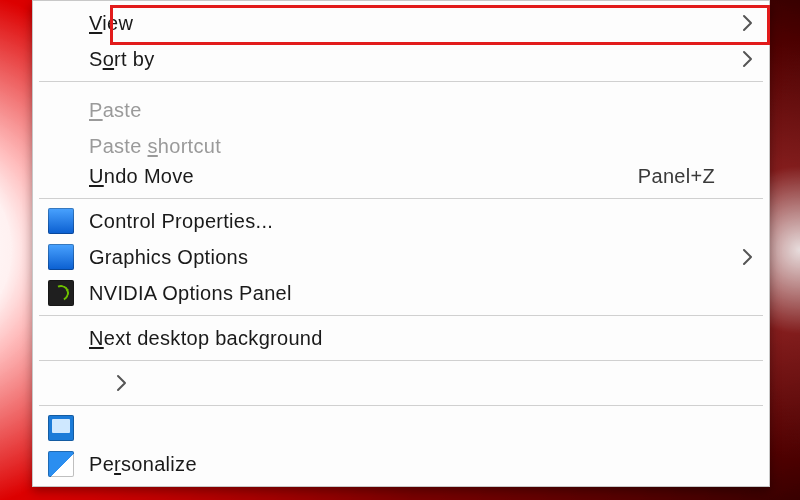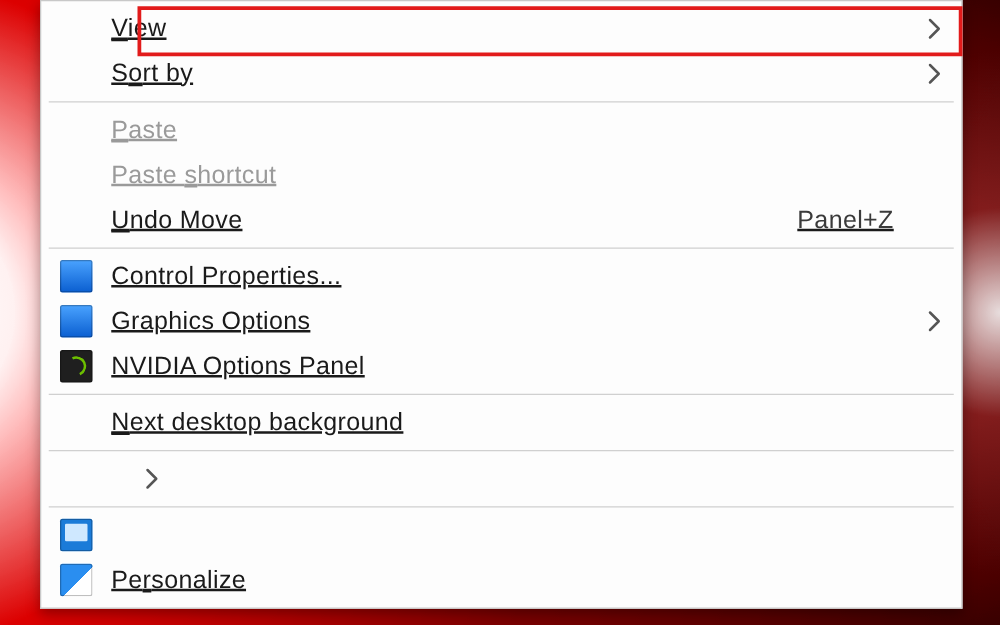--- a/index.html
+++ b/index.html
@@ -42,25 +42,25 @@
     padding-bottom: 4px;
   }
 
   .menu-item {
     display: flex;
     align-items: center;
     height: 36px;
     padding: 0 14px 0 0;
     color: #1a1a1a;
     cursor: default;
-    text-decoration: underline;
   }
 
   .menu-item.disabled {
     color: #9a9a9a;
+    align-items: flex-end;
   }
 
   .icon-slot {
     width: 56px;
     display: flex;
     align-items: center;
     justify-content: center;
     flex-shrink: 0;
   }
 

